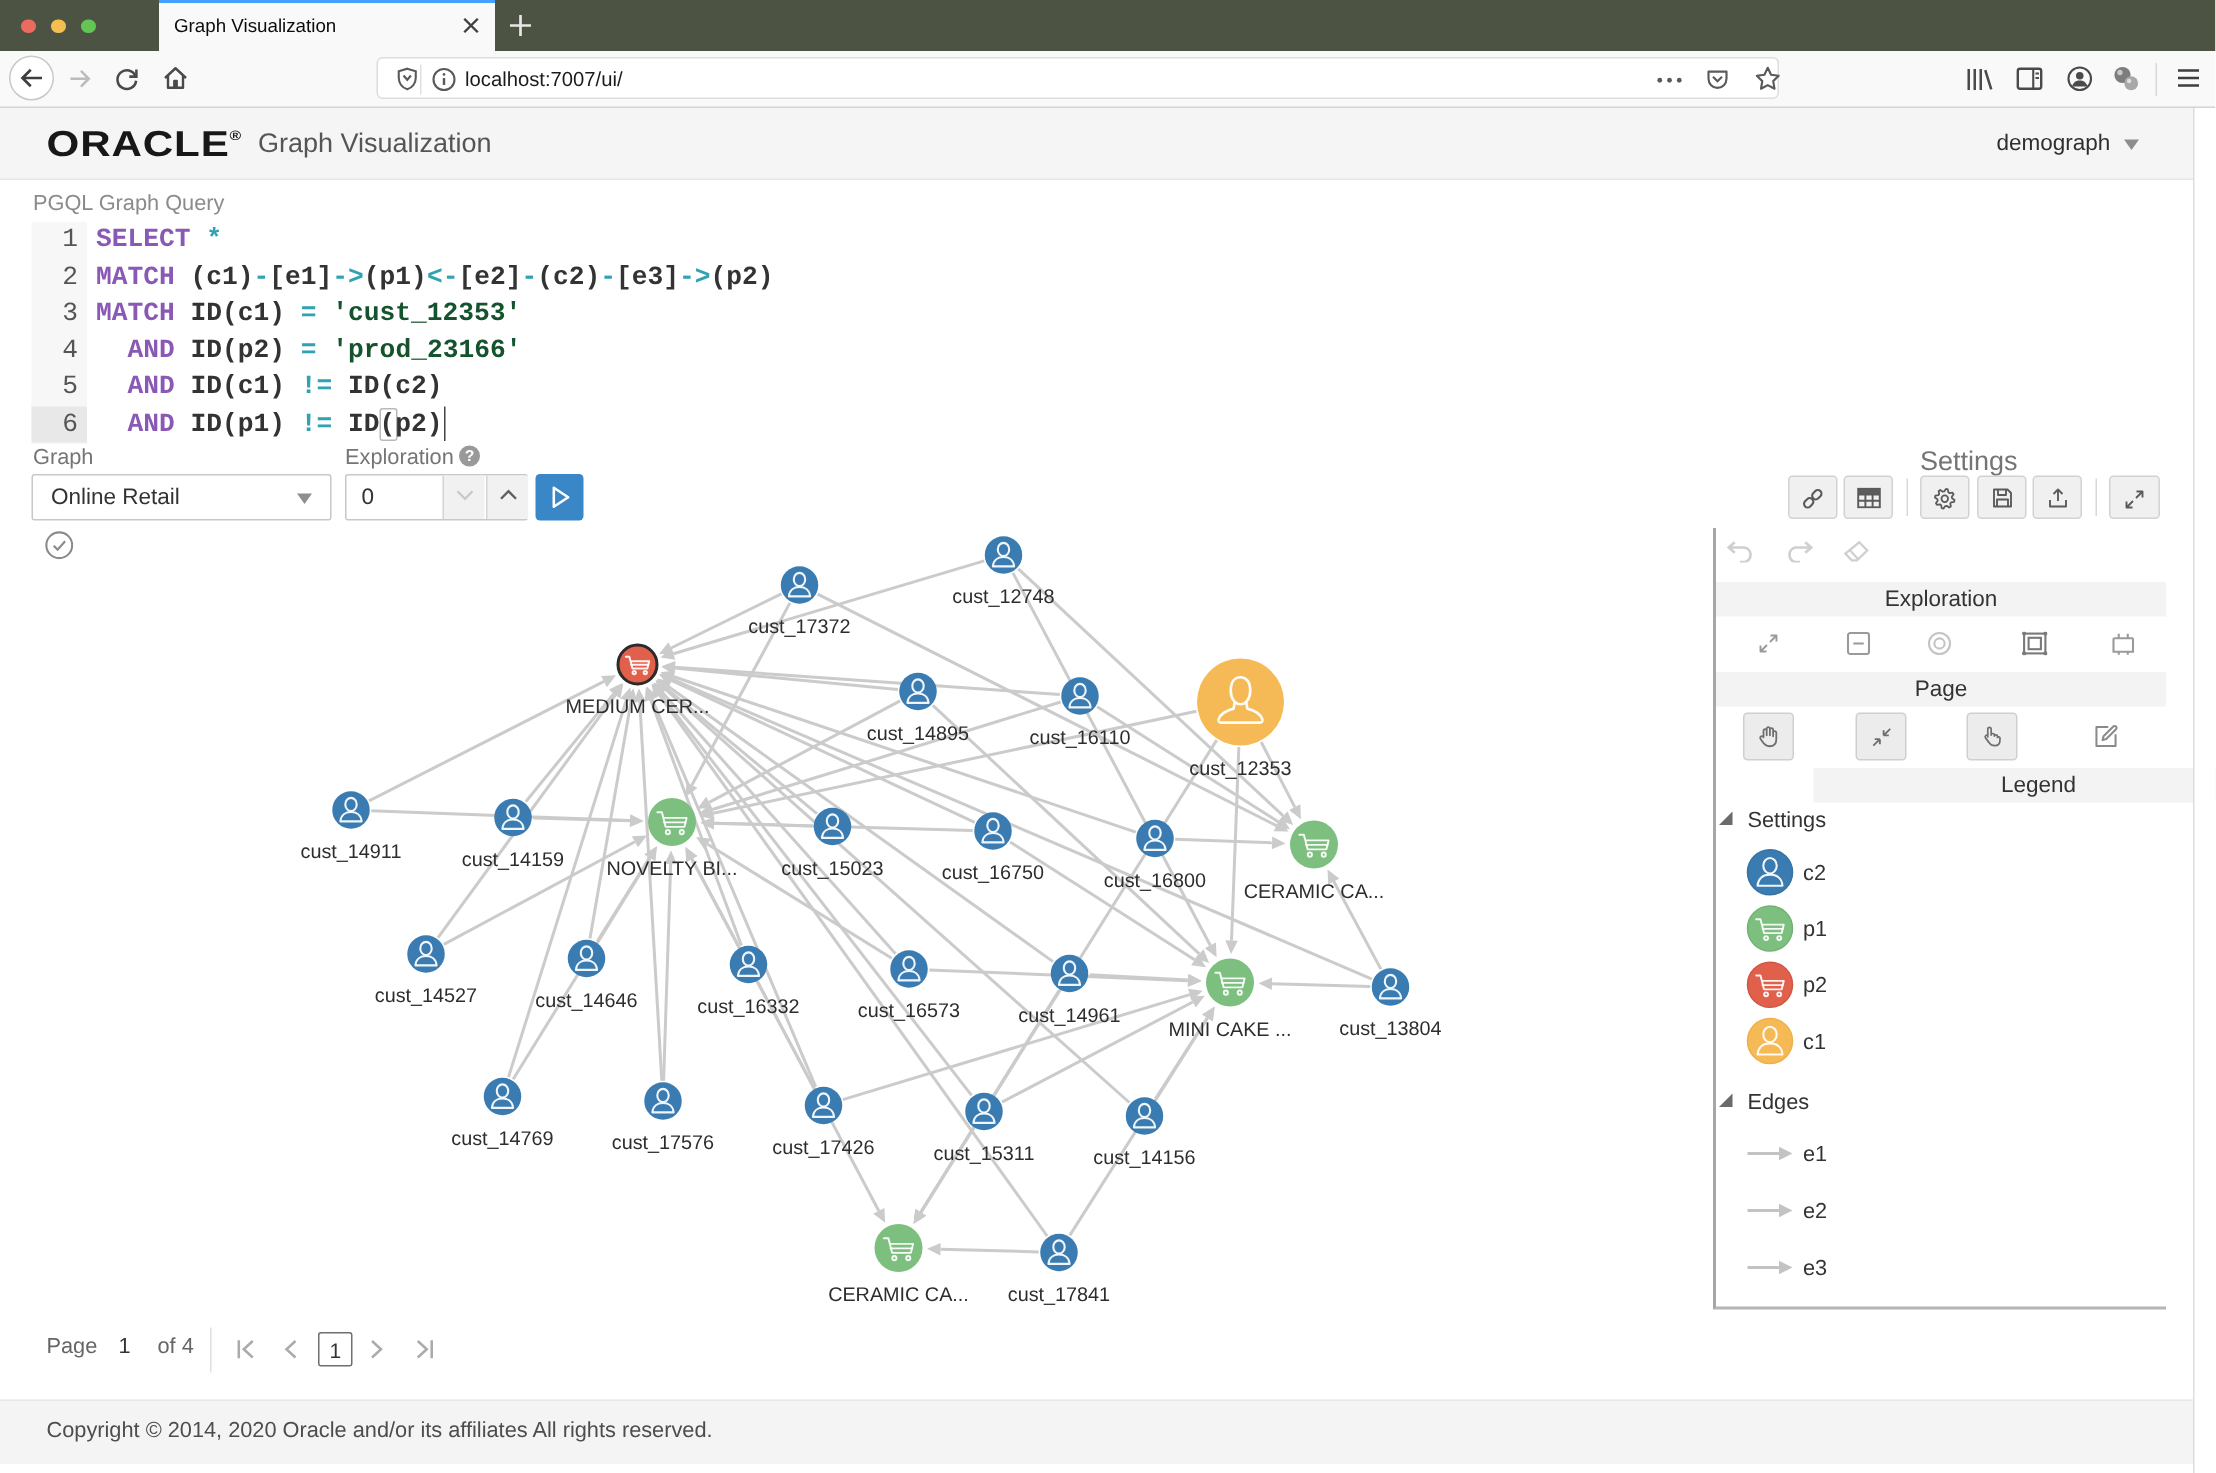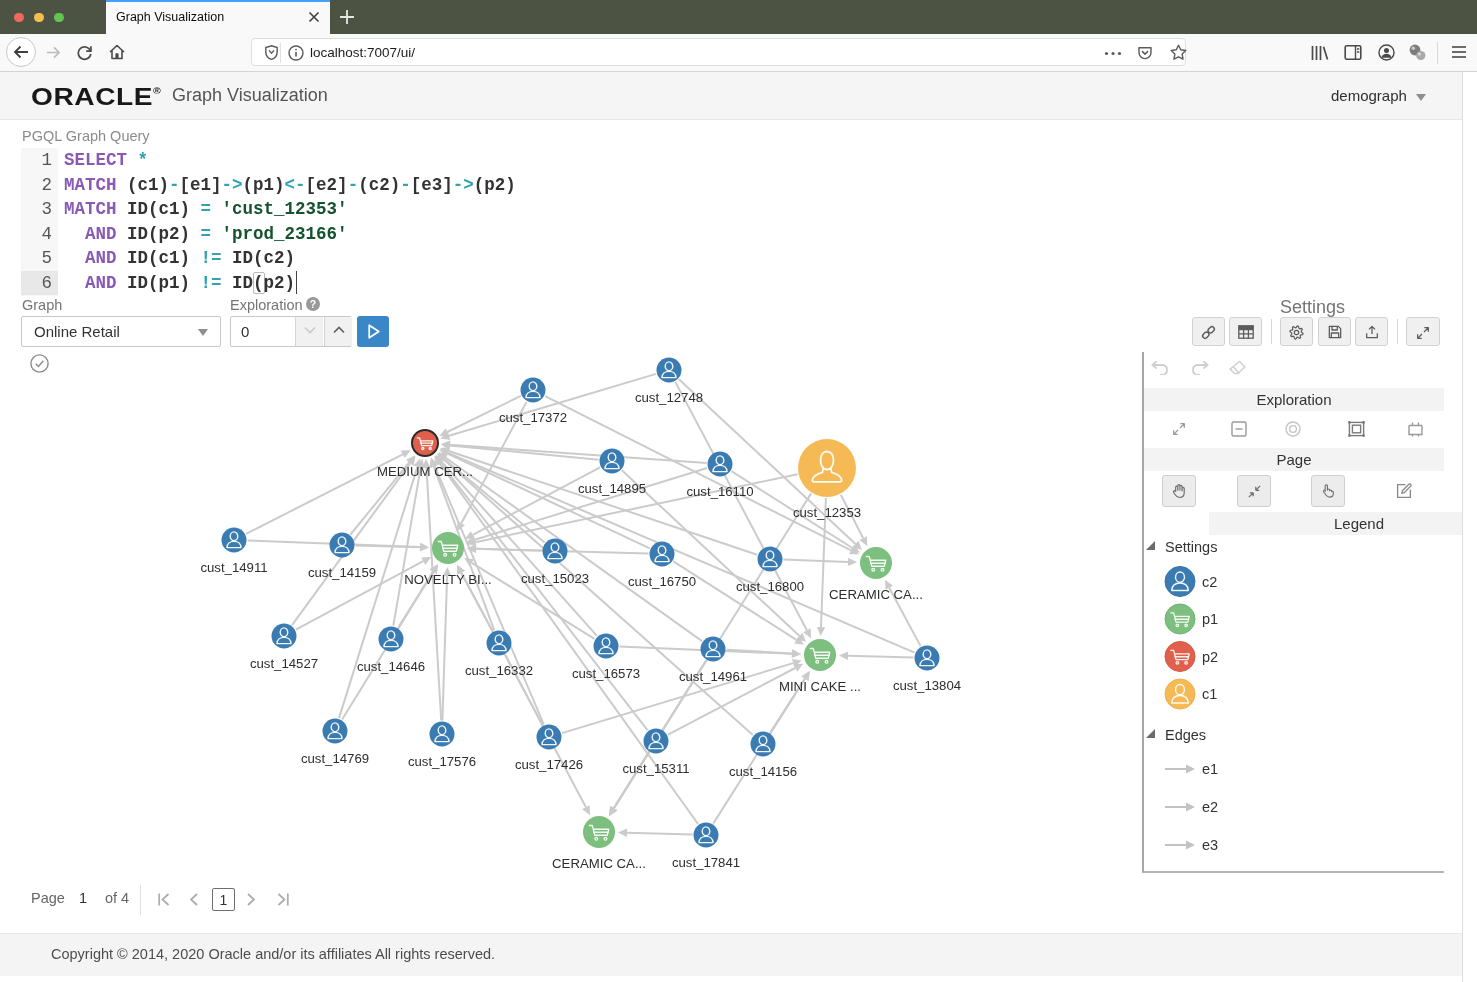--- a/index.html
+++ b/index.html
@@ -63,21 +63,21 @@
 .mbtn { position:absolute; width:34px; height:32px; background:#ececec; border:1px solid #cfcfcf; border-radius:3px; }
 .leg-label { position:absolute; font-size:14.5px; color:#333; }
 .leg-tri { position:absolute; width:0; height:0; border-left:9px solid transparent; border-bottom:9px solid #6b6b6b; }
 svg.graph { position:absolute; }
 
 
 .pag { position:absolute; left:0; top:885px; width:100%; height:30px; font-size:14.5px; color:#666; }
 .pagbox { position:absolute; left:212px; top:3px; width:23px; height:23px; border:1px solid #6f6f6f; border-radius:2px; text-align:center; line-height:23px; color:#333; font-size:14px; }
 .psep { position:absolute; left:140px; top:0px; width:1px; height:30px; background:#e0e0e0; }
 .footer { position:absolute; left:0; top:933px; width:1462px; height:43px; background:#f4f4f4; border-top:1px solid #e8e8e8; }
-.footer .txt { position:absolute; left:31px; top:12px; font-size:14.5px; color:#4d4d4d;margin-left:20px; }
+.footer .txt { position:absolute; left:31px; top:12px; font-size:14.5px; color:#4d4d4d; }
 .scrollstrip { position:absolute; left:1462px; top:72px; width:15px; height:910px; background:#ffffff; border-left:1px solid #dddddd; }
 .checkcirc { position:absolute; left:30px; top:354px; width:19px; height:19px; }
 </style>
 </head>
 <body>
 
 <div class="tabbar">
   <div class="tl" style="left:14px;background:#ec6a5e;"></div>
   <div class="tl" style="left:34px;background:#f4bf50;"></div>
   <div class="tl" style="left:54px;background:#62c554;"></div>

